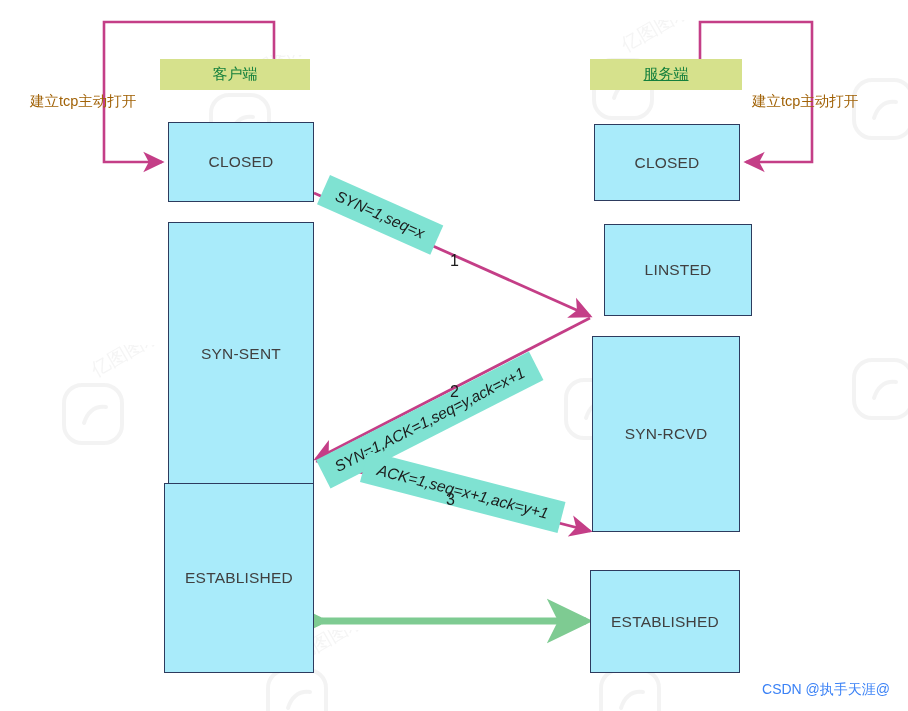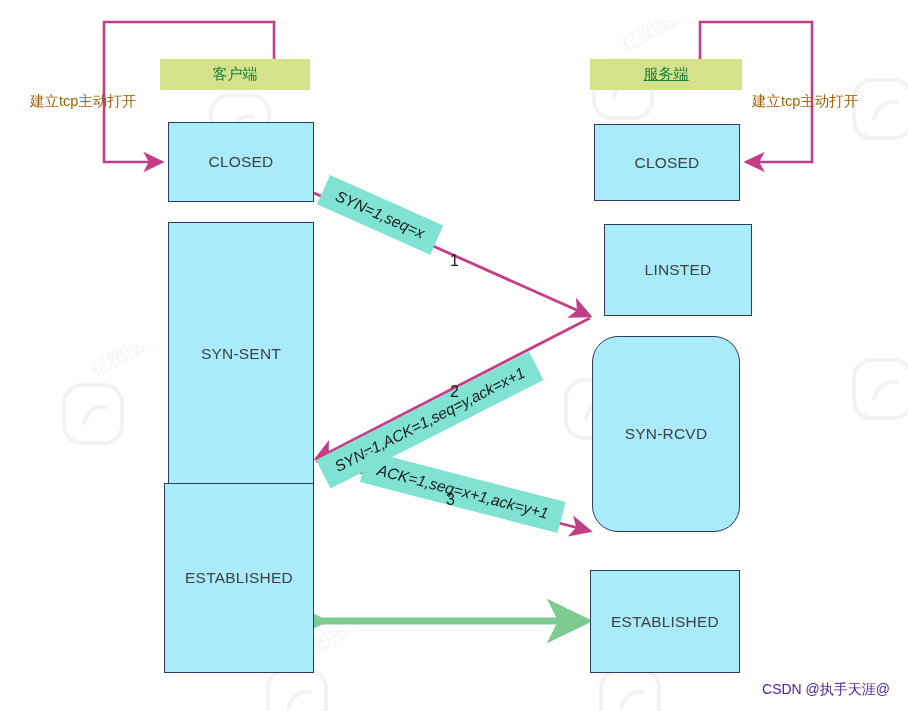--- a/index.html
+++ b/index.html
@@ -92,21 +92,21 @@
     z-index: 2;
     pointer-events: none;
     opacity: 0.30;
   }
   .wm svg { display: block; }
 
   .credit {
     position: absolute;
     right: 18px;
     bottom: 12px;
-    color: #4c1d95;
+    color: #3b82f6;
     font-size: 14px;
     white-space: nowrap;
     z-index: 9;
   }
 </style>
 </head>
 <body>
 
 <div id="canvas">
 
@@ -235,21 +235,21 @@
   <div class="open-label" style="left:752px; top:92px;">建立tcp主动打开</div>
 
   <div class="state-box" style="left:594px; top:124px; width:146px; height:77px;">
     <span>CLOSED</span>
   </div>
 
   <div class="state-box" style="left:592px; top:224px; width:148px; height:92px;margin-left:12px;">
     <span>LINSTED</span>
   </div>
 
-  <div class="state-box" style="left:592px; top:336px; width:148px; height:196px;border-radius:26px;">
+  <div class="state-box" style="left:592px; top:336px; width:148px; height:196px;">
     <span>SYN-RCVD</span>
   </div>
 
   <div class="state-box" style="left:590px; top:570px; width:150px; height:103px;">
     <span>ESTABLISHED</span>
   </div>
 
   <div class="msg-label" style="left:330px; top:175px; transform:rotate(24deg);">SYN=1,seq=x</div>
 
   <div class="msg-label" style="left:316px; top:460px; transform:rotate(-27deg);">SYN=1,ACK=1,seq=y,ack=x+1</div>

